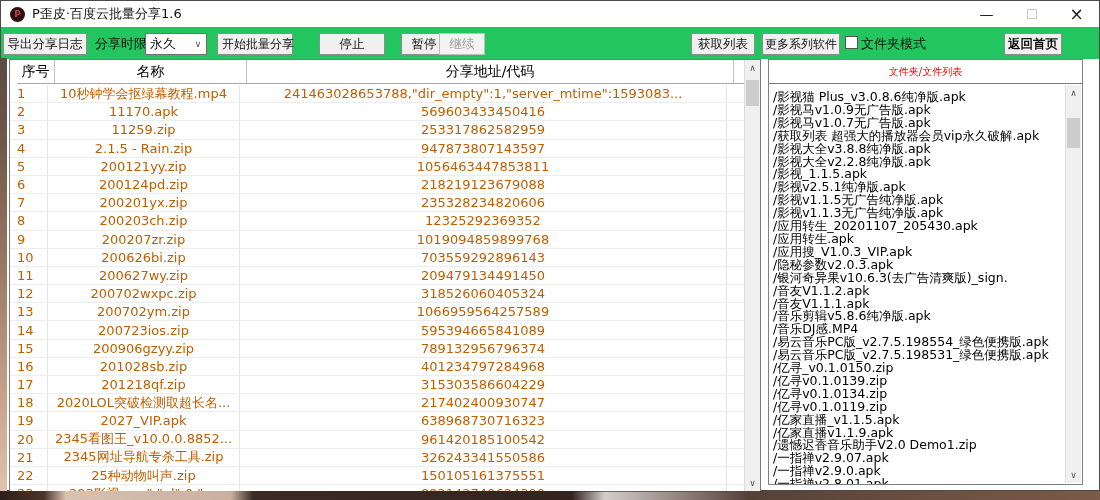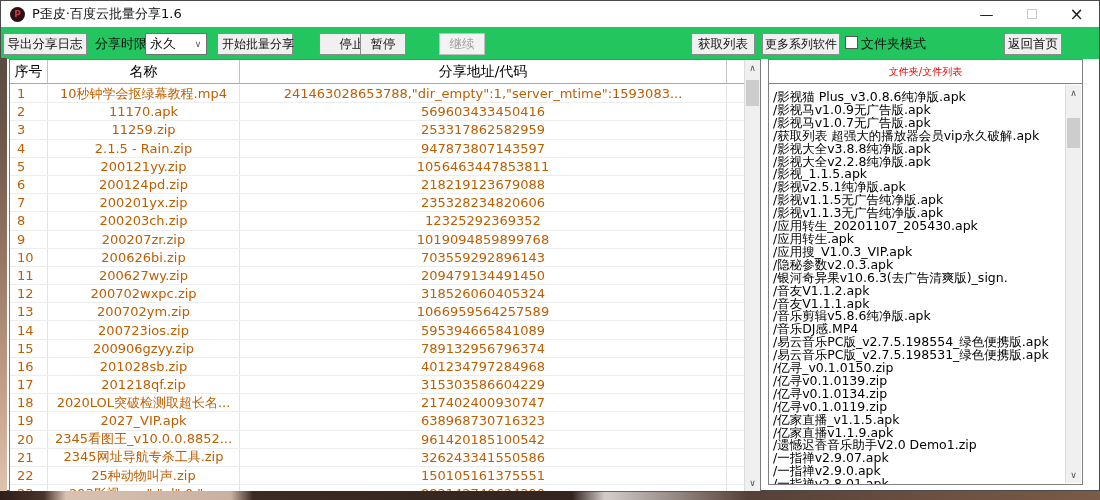--- a/index.html
+++ b/index.html
@@ -28,21 +28,21 @@
     display:flex; align-items:center; justify-content:center; font-size:12.5px; color:#111; white-space:nowrap; }
   .btn.disabled { color:#9f9f9f; border-color:#bfbfbf; background:#f3f3f3; }
   .tb-label { position:absolute; top:8px; font-size:13px; color:#111; white-space:nowrap; }
   .combo { position:absolute; top:6px; height:22px; background:#fff; border:1px solid #707070;
     display:flex; align-items:center; font-size:13px; color:#111; }
   .combo .val { padding-left:4px; flex:1; }
   .combo .chev { width:16px; text-align:center; color:#555; font-size:9px; }
   .checkbox { position:absolute; top:9px; width:13px; height:13px; border:1px solid #555; background:#fff; }
 
   
-  .table-wrap { position:absolute; left:8px; top:58px; width:752px; height:433px; border:1px solid #7a7a7a; background:#fff; overflow:hidden; }
+  .table-wrap { position:absolute; left:8px; top:58px; width:752px; height:433px; border:1px solid #7a7a7a; background:#fff; overflow:hidden;padding-left:7px; }
   .thead { display:flex; height:24px; border-bottom:1px solid #a8a8a8; font-size:14px; color:#000; align-items:center; }
   .thead .hcell { text-align:center; border-right:1px solid #c2c2c2; height:100%; display:flex; align-items:center; justify-content:center; }
   .tbody { position:absolute; left:0; top:25px; right:16px; bottom:0; overflow:hidden; }
   .trow { display:flex; height:18.2px; border-bottom:1px solid #ededed; font-size:13px; color:var(--row-text,#be5e00); align-items:center; }
   .tcell { height:100%; display:flex; align-items:center; justify-content:center; border-right:1px solid #e4e4e4; overflow:hidden; white-space:nowrap; }
   .c0 { width:38px; justify-content:flex-start; padding-left:7px; }
   .c1 { width:192px; }
   .c2 { width:487px; }
   .cfill { flex:1; border-right:none; }
   .h0 { width:38px; } .h1 { width:192px; } .h2 { width:487px; } .hfill { flex:1; border-right:none; }
@@ -80,27 +80,27 @@
 
   <div class="toolbar">
     <div class="btn" style="left:2px; width:84px;">导出分享日志</div>
     <div class="tb-label" style="left:94px;">分享时限:</div>
     <div class="combo" style="left:144px; width:62px;">
       <span class="val">永久</span>
       <span class="chev">∨</span>
     </div>
     <div class="btn" style="left:216px; width:76px; font-size:12px;padding-left:6px;">开始批量分享</div>
     <div class="btn" style="left:318px; width:66px;">停止</div>
-    <div class="btn" style="left:359px; width:46px;">暂停</div>
+    <div class="btn" style="left:400px; width:46px;">暂停</div>
     <div class="btn disabled" style="left:438px; width:46px;">继续</div>
     <div class="btn" style="left:690px; width:64px;">获取列表</div>
     <div class="btn" style="left:761px; width:78px; font-size:12px;">更多系列软件</div>
     <div class="checkbox" style="left:844px;"></div>
     <div class="tb-label" style="left:860px;">文件夹模式</div>
-    <div class="btn" style="left:1003px; width:58px;">返回首页</div>
+    <div class="btn" style="left:1003px; width:58px;font-weight:bold;">返回首页</div>
   </div>
 
   <div class="table-wrap">
     <div class="thead">
       <div class="hcell h0">序号</div>
       <div class="hcell h1">名称</div>
       <div class="hcell h2">分享地址/代码</div>
       <div class="hcell hfill"></div>
     </div>
     <div class="tbody">

